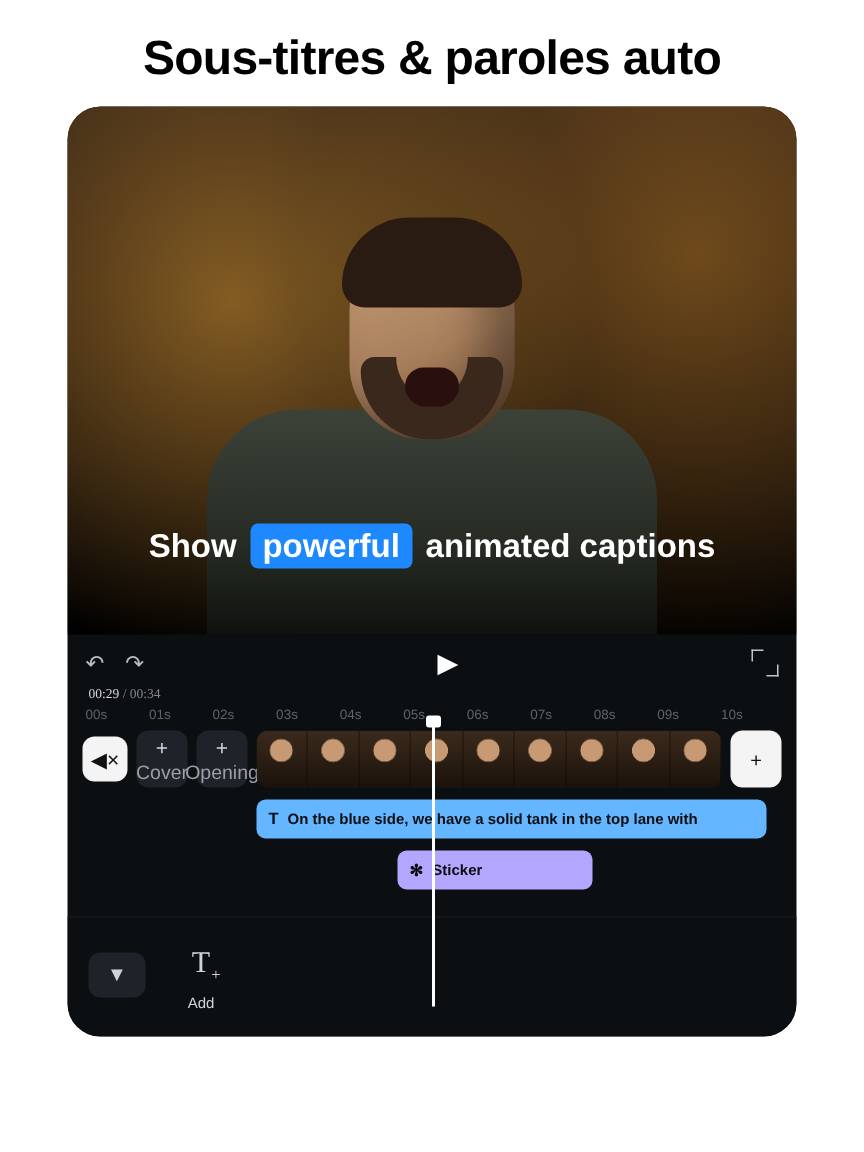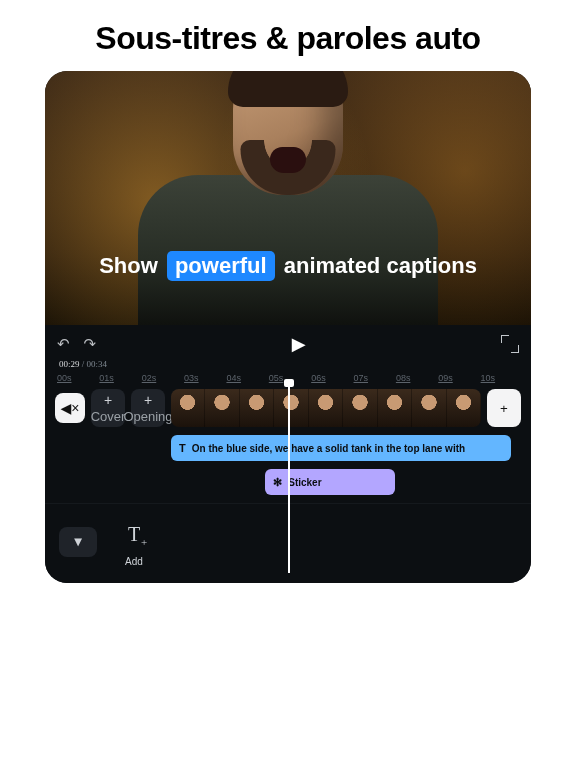--- a/index.html
+++ b/index.html
@@ -1,21 +1,21 @@
 <!DOCTYPE html>
 <html><head>
 <meta charset="utf-8">
 <style>
   * { box-sizing: border-box; margin: 0; padding: 0; }
   html, body { width: 576px; height: 768px; font-family: -apple-system, "Helvetica Neue", Arial, sans-serif; background:#fff; }
   .page { width:576px; height:768px; display:flex; flex-direction:column; }
   .headline { font-size:32px; font-weight:800; text-align:center; padding:20px 4px 14px; letter-spacing:-0.5px; color:#000; }
   .device {
     margin:0 auto 12px;
-    width:486px; height:512px;
+    width:486px; height:620px;
     background:#0c0f12;
     border-radius:22px;
     overflow:hidden;
     display:flex; flex-direction:column;
     color:#e8e8e8;
     position:relative;
     justify-content:flex-end;
   }
   
   .preview {
@@ -84,21 +84,21 @@
   .fullscreen::before, .fullscreen::after {
     content:""; position:absolute; width:7px; height:7px; border:1.6px solid #c2c6cb;
   }
   .fullscreen::before { top:0; left:0; border-right:none; border-bottom:none; }
   .fullscreen::after { bottom:0; right:0; border-left:none; border-top:none; }
   .timecode { font-size:9px; color:#7e8790; padding-left:14px;font-family:Liberation Serif, serif; }
   .timecode .cur { color:#d6d8db; }
   
   .ruler {
     display:flex; gap:4px; font-size:9px; color:#5c636b;
-    padding:4px 12px 6px; justify-content:space-between;text-decoration:underline;
+    padding:4px 12px 6px; justify-content:space-between;
   }
   .ruler span { width:9.5%; text-align:left; }
   
   .track-wrap { position:relative; padding:0 10px; }
   .track-row { display:flex; align-items:center; gap:6px; margin-bottom:8px; }
   .sq-btn {
     background:#1f2329; border-radius:8px; color:#cfd3d8;
     display:flex; align-items:center; justify-content:center;
     flex-direction:column; font-size:9px; gap:2px;
     border:none; cursor:pointer;

